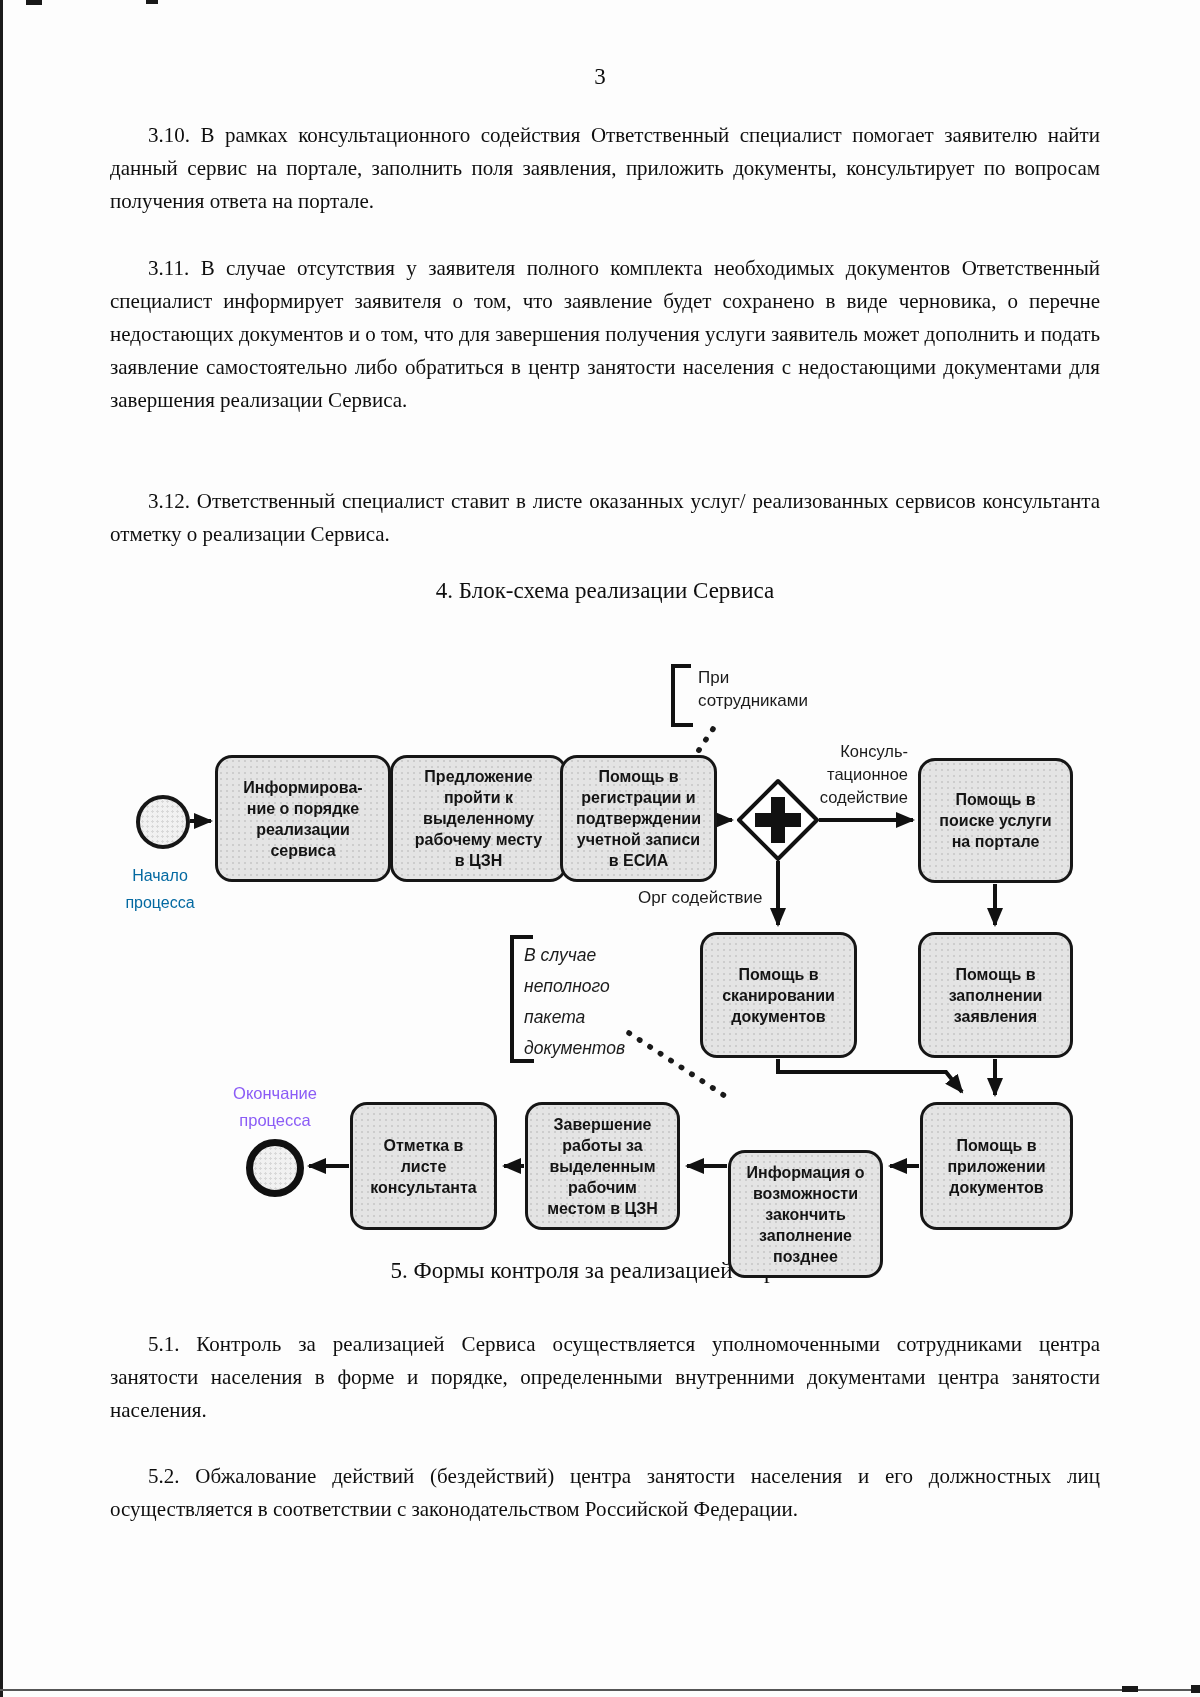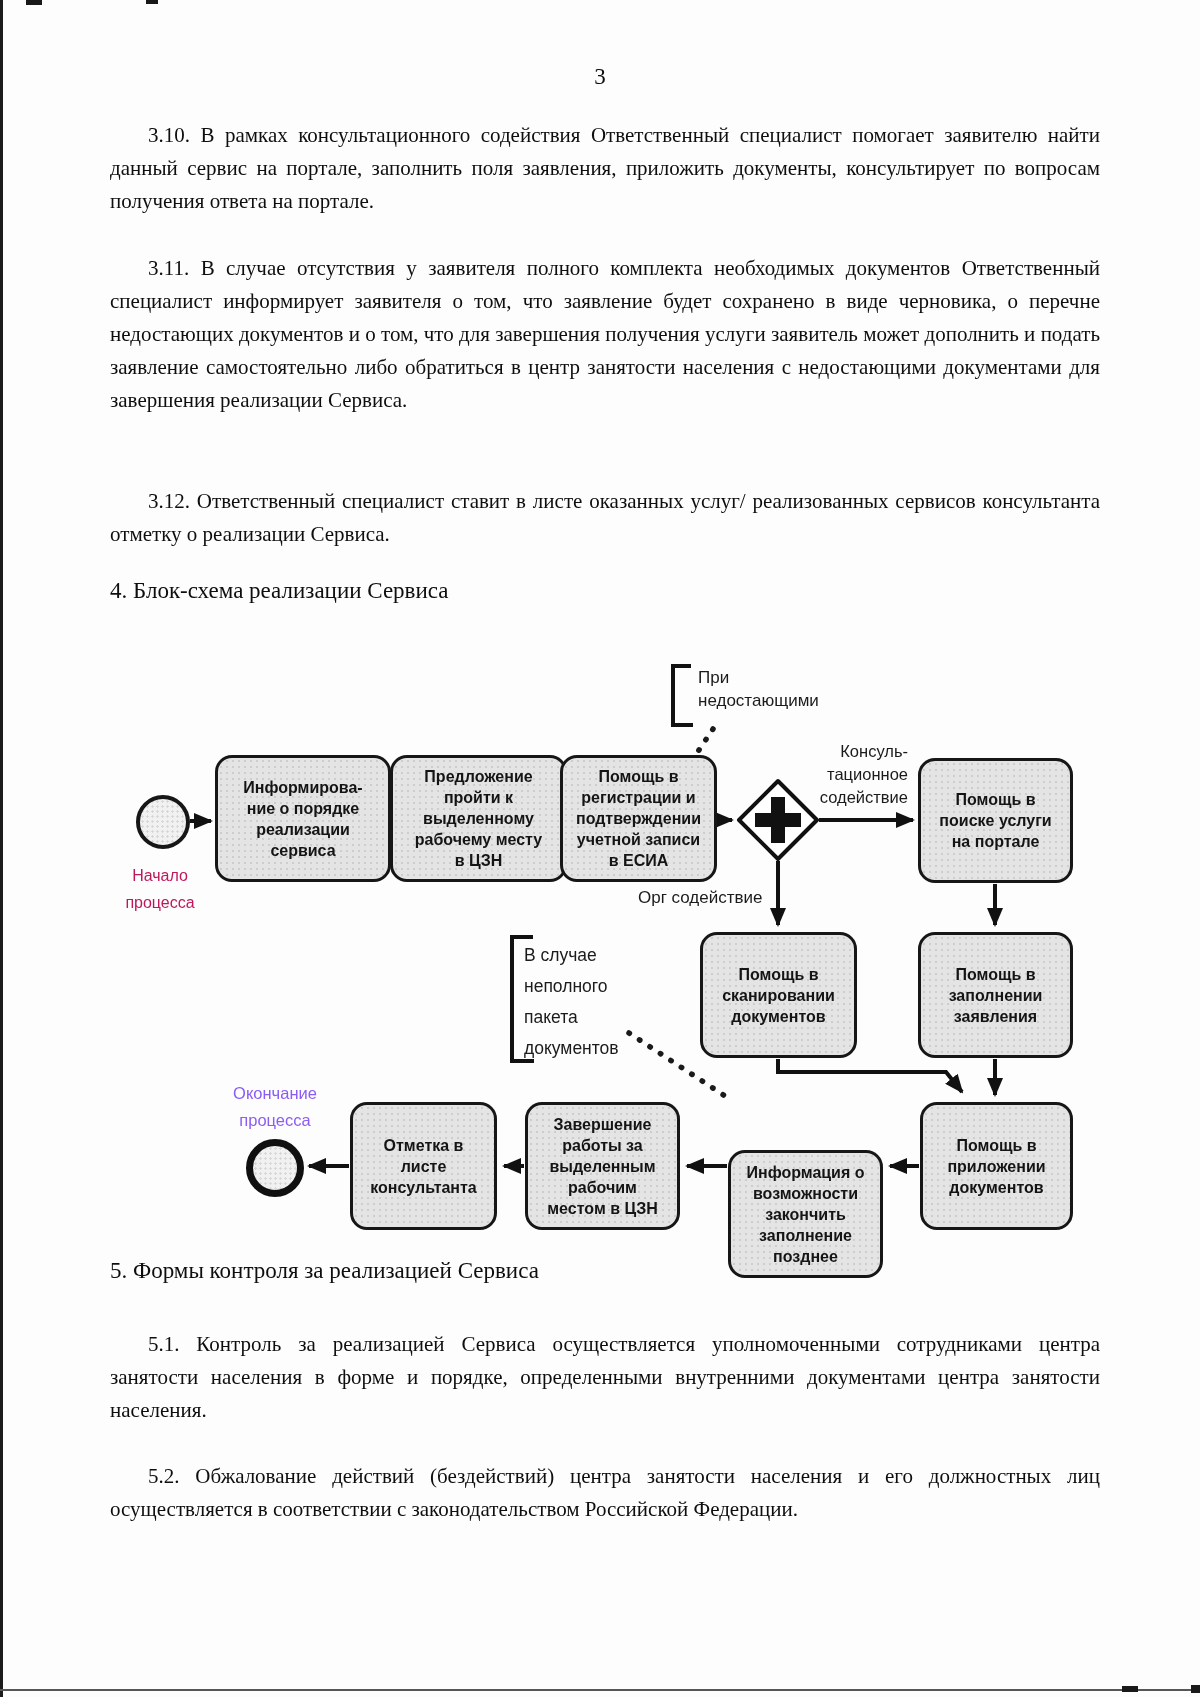--- a/index.html
+++ b/index.html
@@ -16,21 +16,21 @@
   .mark-t2{left:146px;top:0;width:12px;height:4px;}
   .mark-b1{left:1122px;top:1686px;width:16px;height:6px;}
   .mark-b2{left:1191px;top:1685px;width:9px;height:8px;}
 
   
   .pagenum{position:absolute;top:64px;left:0;width:1200px;text-align:center;font-size:23px;}
   .para{position:absolute;left:110px;width:990px;margin:0;font-size:21px;line-height:33px;
         text-align:justify;text-indent:38px;}
   .p310{top:119px;} .p311{top:252px;} .p312{top:485px;}
   .p51{top:1328px;} .p52{top:1460px;}
-  .heading{position:absolute;left:110px;width:990px;margin:0;text-align:left;
+  .heading{position:absolute;left:110px;width:990px;margin:0;text-align:center;
            font-size:23px;font-weight:normal;}
   .h4{top:578px;} .h5{top:1258px;}
 
   
   .node{
     position:absolute;box-sizing:border-box;
     border:3.5px solid #161616;border-radius:17px;
     background-color:#e4e4e4;
     background-image:radial-gradient(rgba(0,0,0,0.10) 1px, rgba(0,0,0,0) 1.4px);
     background-size:6px 6px;
@@ -54,22 +54,22 @@
     background-image:radial-gradient(rgba(0,0,0,0.10) 1px, rgba(0,0,0,0) 1.4px);
     background-size:5px 5px;}
   .start{left:136px;top:795px;width:46px;height:46px;border:4px solid #161616;}
   .end{left:246px;top:1139px;width:44px;height:44px;border:7px solid #101010;}
 
   .flow-label{position:absolute;font-family:"Liberation Sans",sans-serif;
     font-size:17px;line-height:23px;white-space:pre-line;color:#1b1b1b;}
   .l-when{left:698px;top:666px;width:150px;}
   .l-consult{left:798px;top:740px;width:110px;text-align:right;font-size:16.5px;}
   .l-org{left:638px;top:886px;width:160px;}
-  .l-incomplete{left:524px;top:940px;width:150px;line-height:31px;font-size:17.5px;}
-  .l-start{left:100px;top:862px;width:120px;text-align:center;color:#be185d;
+  .l-incomplete{left:524px;top:940px;width:150px;line-height:31px;font-size:17.5px;font-style:italic;}
+  .l-start{left:100px;top:862px;width:120px;text-align:center;color:#0369a1;
            font-size:16px;line-height:27px;}
   .l-end{left:210px;top:1080px;width:130px;text-align:center;color:#8b5cf6;
          font-size:16.5px;line-height:27px;}
 
   .svg-layer{position:absolute;left:0;top:0;pointer-events:none;}
 </style>
 </head>
 <body>
 
 <div class="page">
@@ -170,21 +170,21 @@
 местом в ЦЗН</div>
   <div class="node n-mark">Отметка в
 листе
 консультанта</div>
 
   <div class="event-circle end"></div>
   <div class="flow-label l-end">Окончание
 процесса</div>
 
   <div class="flow-label l-when">При
-недостающими</div>
+сотрудниками</div>
   <div class="flow-label l-consult">Консуль-
 тационное
 содействие</div>
   <div class="flow-label l-org">Орг содействие</div>
   <div class="flow-label l-incomplete">В случае
 неполного
 пакета
 документов</div>
 
 </div>

